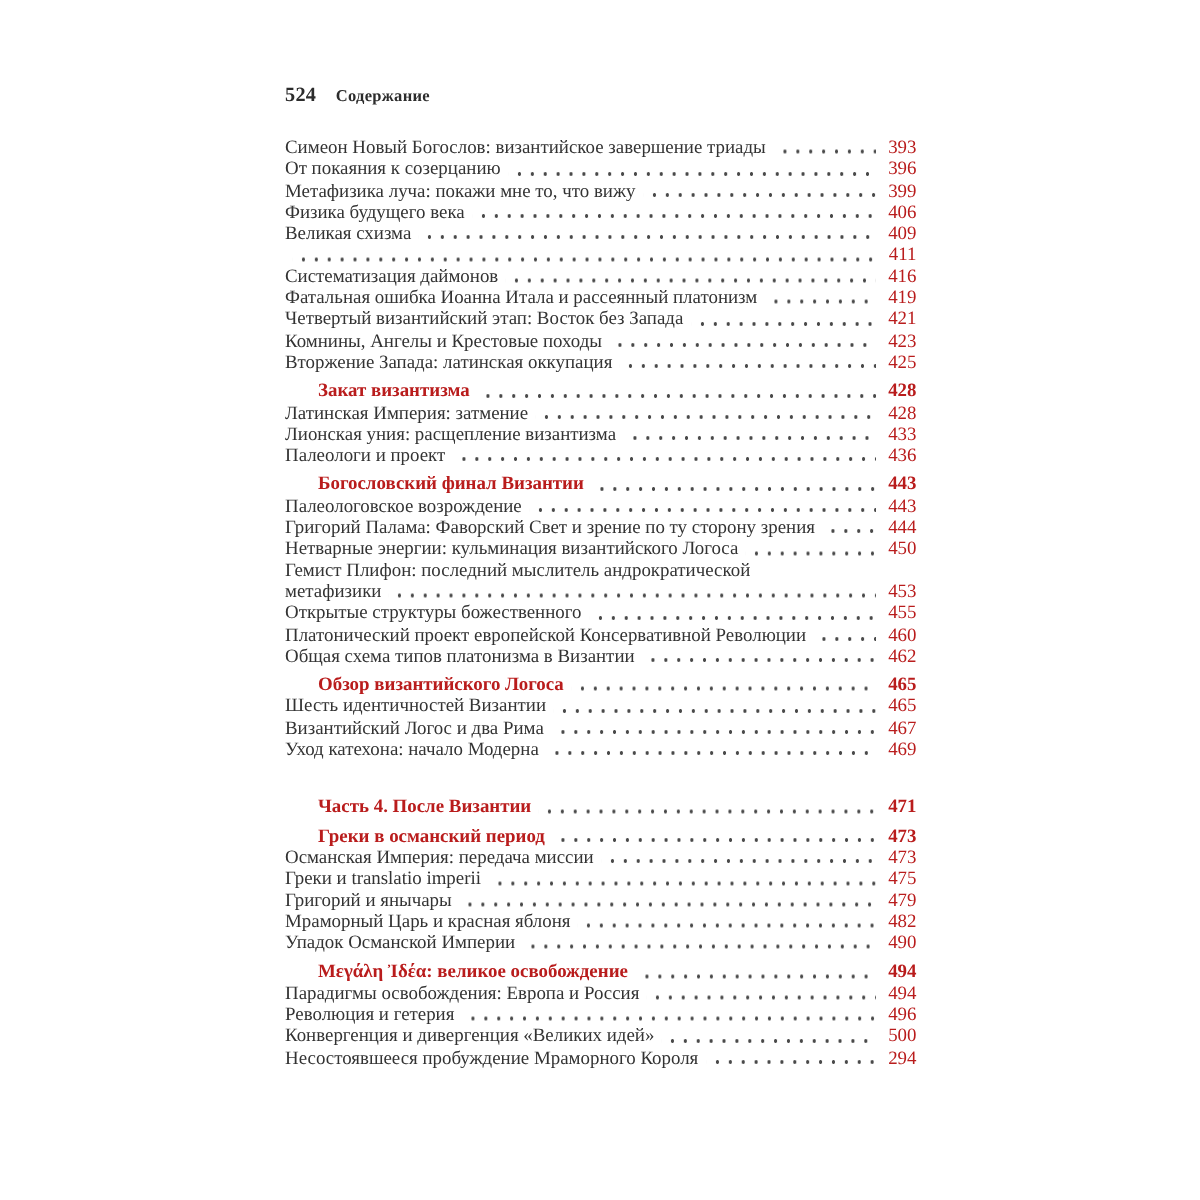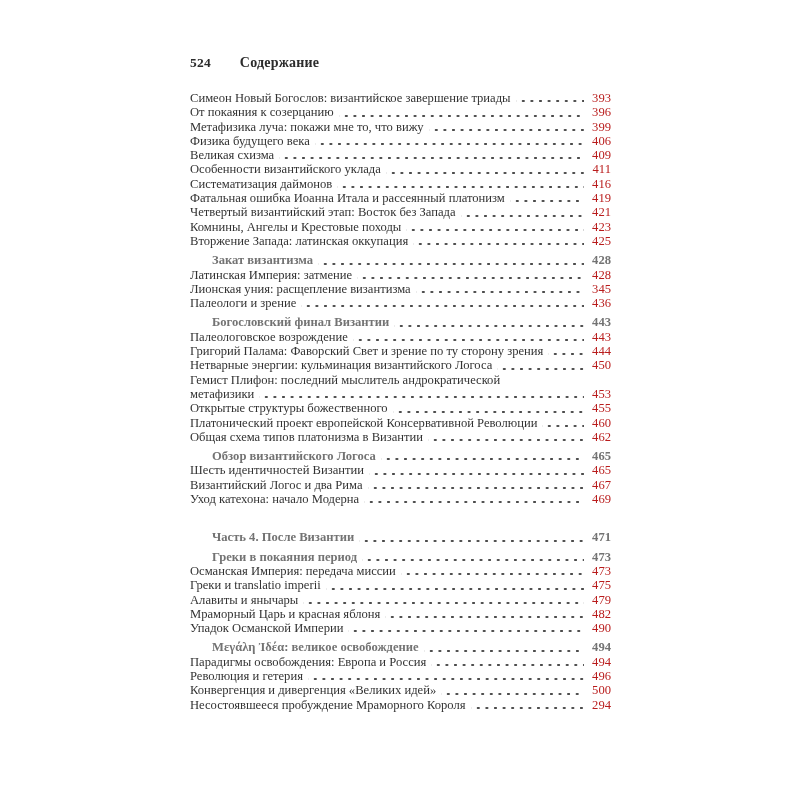--- a/index.html
+++ b/index.html
@@ -25,27 +25,26 @@
     width: 421px;
   }
   .running-head {
     display: flex;
     align-items: baseline;
     font-weight: bold;
     font-size: 13.5px;
     color: #2c2c2c;
     margin-bottom: 20px;
     letter-spacing: 0.2px;
-    gap: 16px;
   }
   .running-head .folio {
     margin-right: 13px;
   }
   .running-head .rtitle {
-    font-size: 14px;
+    font-size: 11px;
   }
   .toc {
     font-size: 12.6px;
   }
   .row {
     display: flex;
     align-items: center;
     height: 14.3px;
     line-height: 14.3px;
     white-space: nowrap;
@@ -68,21 +67,21 @@
     min-width: 24px;
     text-align: right;
     color: #b91c1c;
   }
   .row.bold {
     font-weight: bold;
     padding-left: 22px;
     margin-top: 5px;
     color: #2a2a2a;
   }
-  .row.bold .label, .row.bold .pg { color: #737373; }
+  .row.bold .label, .row.bold .pg { color: #b91c1c; }
   .row.part-gap {
     margin-top: 24px;
   }
   .row.no-page .dots,
   .row.no-page .pg {
     visibility: hidden;
   }
 </style>
 </head>
 <body>
@@ -113,21 +112,20 @@
     <span class="label">Физика будущего века</span>
     <span class="dots"></span>
     <span class="pg">406</span>
   </div>
         <div class="row">
     <span class="label">Великая схизма</span>
     <span class="dots"></span>
     <span class="pg">409</span>
   </div>
         <div class="row">
-    <span class="label">Особенности византийского уклада</span>
     <span class="dots"></span>
     <span class="pg">411</span>
   </div>
         <div class="row">
     <span class="label">Систематизация даймонов</span>
     <span class="dots"></span>
     <span class="pg">416</span>
   </div>
         <div class="row">
     <span class="label">Фатальная ошибка Иоанна Итала и рассеянный платонизм</span>
@@ -155,24 +153,24 @@
     <span class="pg">428</span>
   </div>
         <div class="row">
     <span class="label">Латинская Империя: затмение</span>
     <span class="dots"></span>
     <span class="pg">428</span>
   </div>
         <div class="row">
     <span class="label">Лионская уния: расщепление византизма</span>
     <span class="dots"></span>
-    <span class="pg">345</span>
-  </div>
-        <div class="row">
-    <span class="label">Палеологи и зрение</span>
+    <span class="pg">433</span>
+  </div>
+        <div class="row">
+    <span class="label">Палеологи и проект</span>
     <span class="dots"></span>
     <span class="pg">436</span>
   </div>
         <div class="row bold">
     <span class="label">Богословский финал Византии</span>
     <span class="dots"></span>
     <span class="pg">443</span>
   </div>
         <div class="row">
     <span class="label">Палеологовское возрождение</span>
@@ -233,36 +231,36 @@
     <span class="label">Уход катехона: начало Модерна</span>
     <span class="dots"></span>
     <span class="pg">469</span>
   </div>
         <div class="row bold part-gap">
     <span class="label">Часть 4. После Византии</span>
     <span class="dots"></span>
     <span class="pg">471</span>
   </div>
         <div class="row bold">
-    <span class="label">Греки в покаяния период</span>
+    <span class="label">Греки в османский период</span>
     <span class="dots"></span>
     <span class="pg">473</span>
   </div>
         <div class="row">
     <span class="label">Османская Империя: передача миссии</span>
     <span class="dots"></span>
     <span class="pg">473</span>
   </div>
         <div class="row">
     <span class="label">Греки и translatio imperii</span>
     <span class="dots"></span>
     <span class="pg">475</span>
   </div>
         <div class="row">
-    <span class="label">Алавиты и янычары</span>
+    <span class="label">Григорий и янычары</span>
     <span class="dots"></span>
     <span class="pg">479</span>
   </div>
         <div class="row">
     <span class="label">Мраморный Царь и красная яблоня</span>
     <span class="dots"></span>
     <span class="pg">482</span>
   </div>
         <div class="row">
     <span class="label">Упадок Османской Империи</span>

